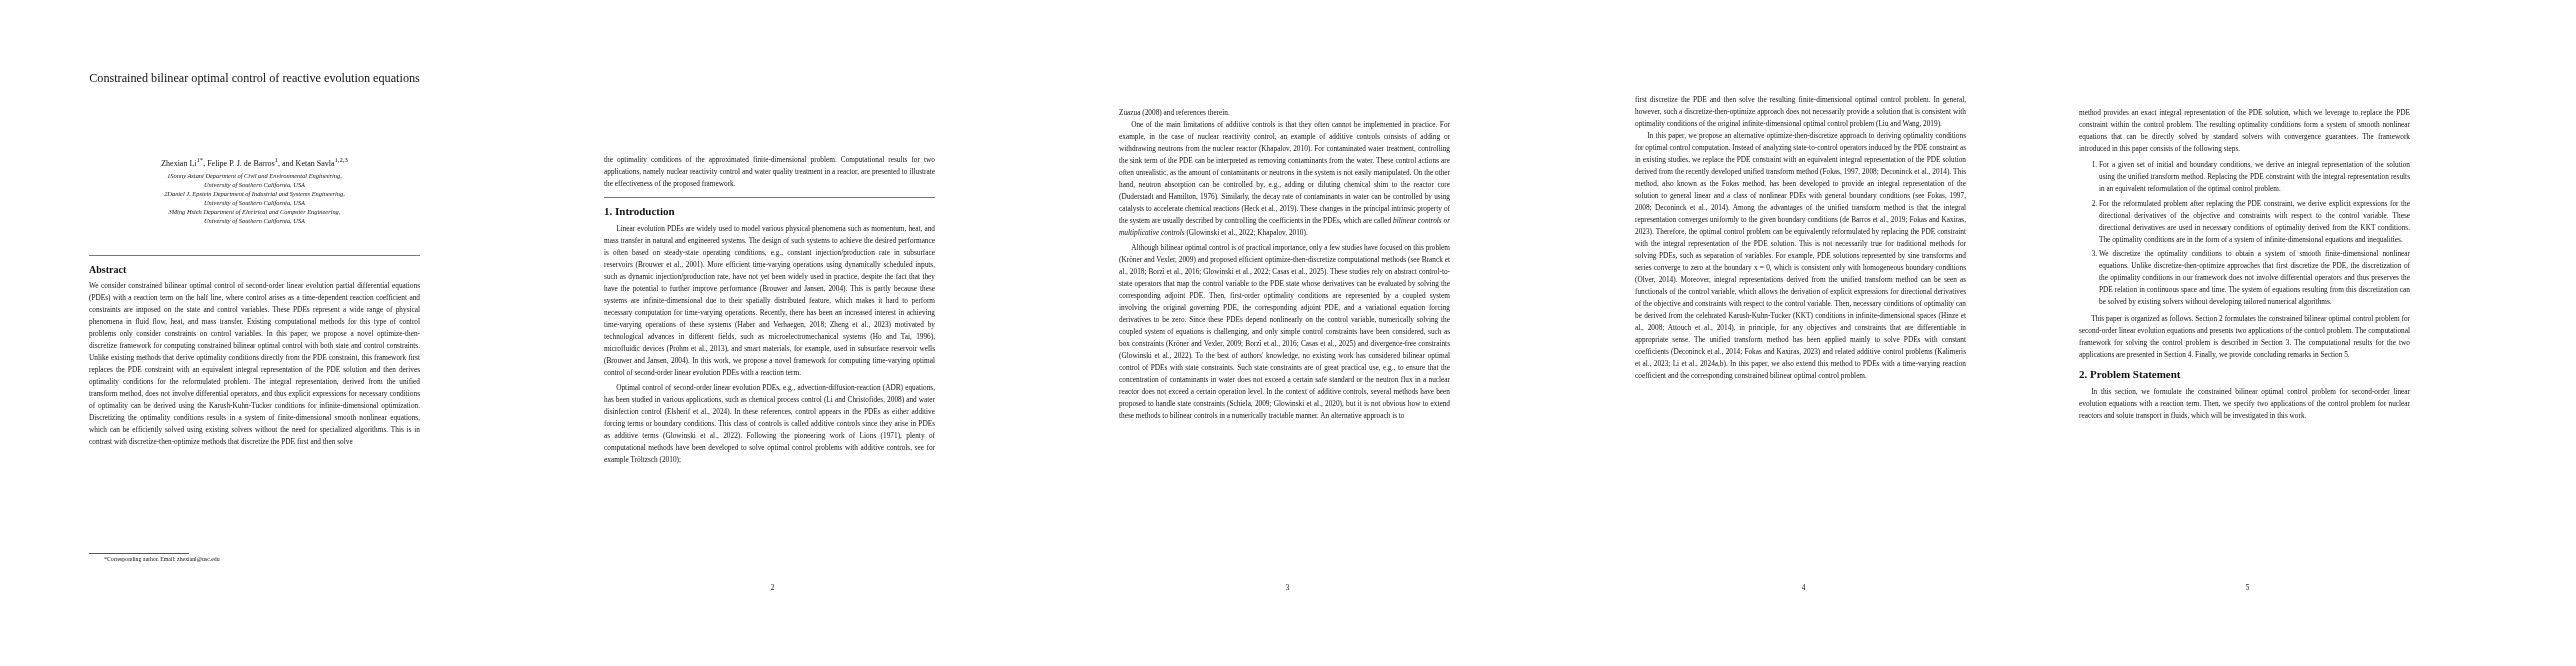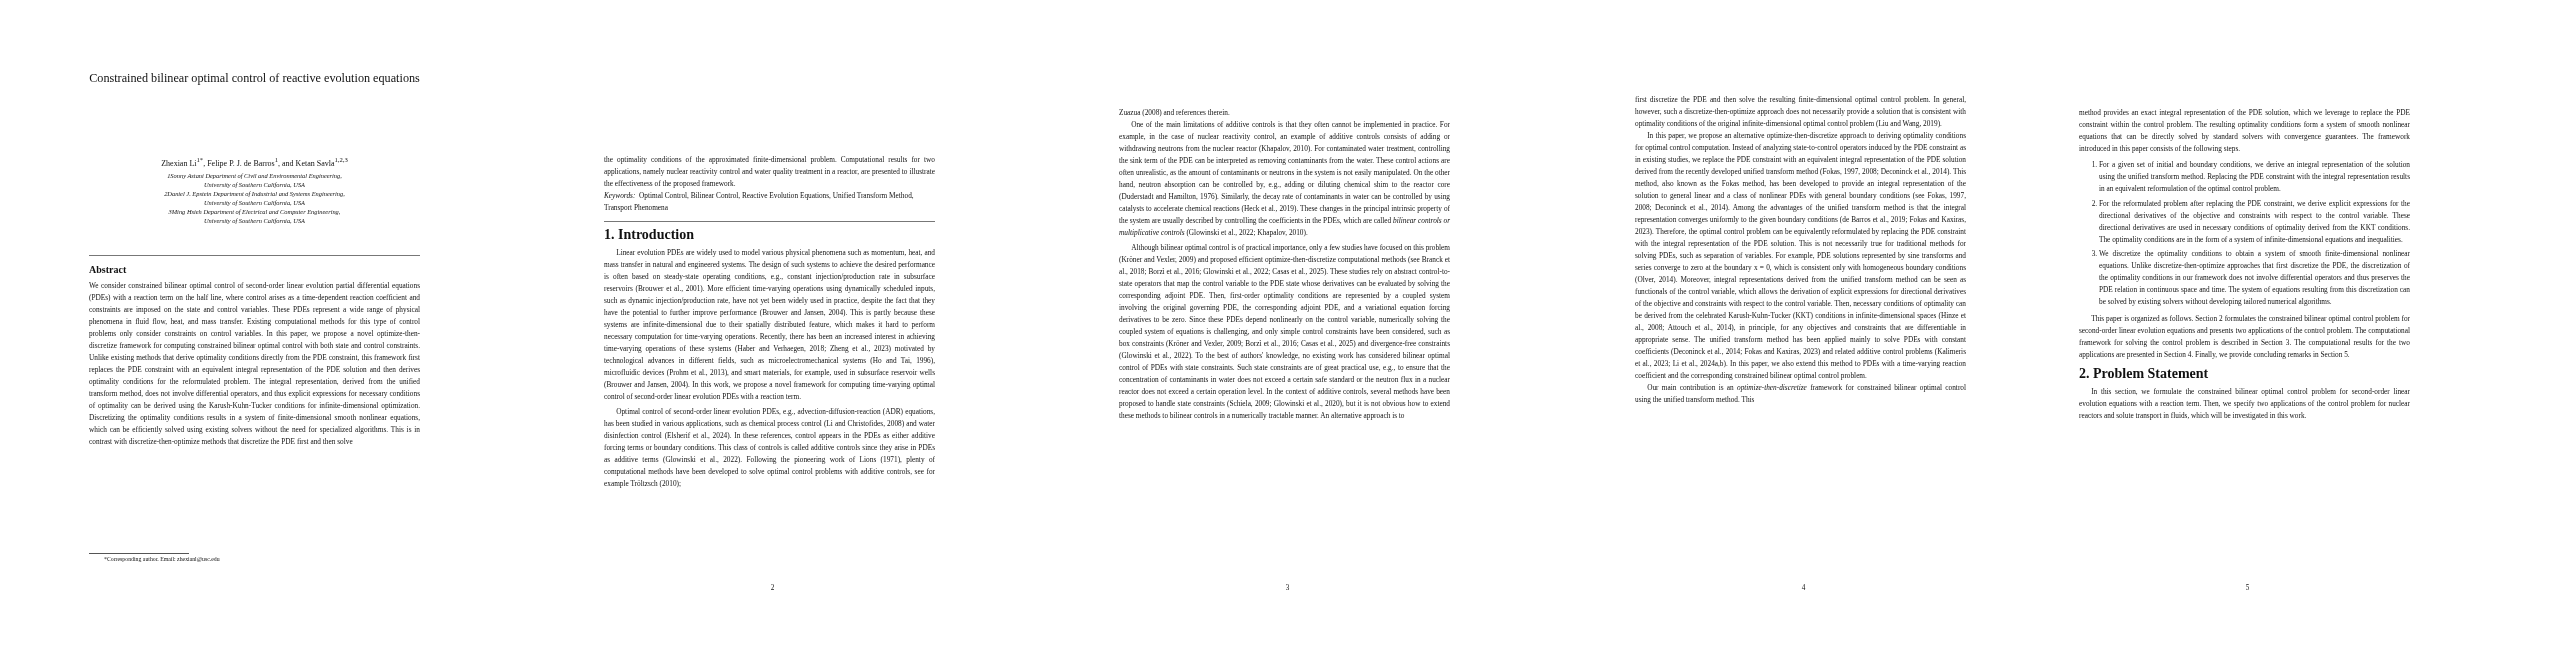--- a/index.html
+++ b/index.html
@@ -12,21 +12,21 @@
   .title { position:absolute; top:71px; left:89px; width:331px; text-align:center; font-size:12.2px; line-height:15px; }
   .authors { position:absolute; top:156px; left:89px; width:331px; text-align:center; font-size:8px; }
   .affils { position:absolute; top:171px; left:89px; width:331px; text-align:center; font-size:6.4px; font-style:italic; line-height:9px; }
   .rule { position:absolute; left:89px; width:331px; height:0.6px; background:#777; }
   .abs-head { position:absolute; top:264px; left:89px; font-size:10px; font-weight:bold; }
   .pagenum { position:absolute; top:584px; left:0; width:515px; text-align:center; font-size:7.2px; }
   .footnote { position:absolute; left:104px; top:556px; font-size:5.8px; }
   .fnrule { position:absolute; left:89px; top:553px; width:100px; height:0.6px; background:#555; }
   .stamp { position:absolute; left:-177px; top:328px; width:378px; transform:rotate(-90deg); transform-origin:center;
            font-family:"Liberation Serif",serif; font-size:14.5px; color:#8a8a8a; white-space:nowrap; text-align:center; letter-spacing:0.3px; }
-  .sec { font-weight:bold; font-size:14px; margin:7.8px 0 5.6px 0; }
+  .sec { font-weight:bold; font-size:11px; margin:7.8px 0 5.6px 0; }
   .kw { margin-top:5.6px; text-align:left; }
   ol { margin:4.4px 0 5.6px 0; padding-left:20px; }
   ol li { margin-bottom:2.2px; }
   em { font-style:italic; }
 </style>
 </head>
 <body>
 
 <div class="stamp">arXiv:2510.15293v1  [physics.comp-ph]  17 Oct 2025</div>
 
@@ -49,21 +49,20 @@
     <p>We consider constrained bilinear optimal control of second-order linear evolution partial differential equations (PDEs) with a reaction term on the half line, where control arises as a time-dependent reaction coefficient and constraints are imposed on the state and control variables. These PDEs represent a wide range of physical phenomena in fluid flow, heat, and mass transfer. Existing computational methods for this type of control problems only consider constraints on control variables. In this paper, we propose a novel optimize-then-discretize framework for computing constrained bilinear optimal control with both state and control constraints. Unlike existing methods that derive optimality conditions directly from the PDE constraint, this framework first replaces the PDE constraint with an equivalent integral representation of the PDE solution and then derives optimality conditions for the reformulated problem. The integral representation, derived from the unified transform method, does not involve differential operators, and thus explicit expressions for necessary conditions of optimality can be derived using the Karush-Kuhn-Tucker conditions for infinite-dimensional optimization. Discretizing the optimality conditions results in a system of finite-dimensional smooth nonlinear equations, which can be efficiently solved using existing solvers without the need for specialized algorithms. This is in contrast with discretize-then-optimize methods that discretize the PDE first and then solve</p>
   </div>
   <div class="fnrule"></div>
   <div class="footnote">*Corresponding author. Email: zhexianl@usc.edu</div>
 
 </div>
 
 <div class="page" style="left:515px;">
   <div class="col" style="top:107px;margin-top:47px;">
     <p>the optimality conditions of the approximated finite-dimensional problem. Computational results for two applications, namely nuclear reactivity control and water quality treatment in a reactor, are presented to illustrate the effectiveness of the proposed framework.</p>
-    <p class="kw"><em>Keywords:</em>&nbsp; <span>Optimal Control, Bilinear Control, Reactive Evolution Equations, Unified Transform Method, Transport Phenomena</span></p>
     <div style="height:0.6px;background:#777;margin:6.7px 0 7.8px 0;"></div>
     <div class="sec">1.  Introduction</div>
     <p class="ind">Linear evolution PDEs are widely used to model various physical phenomena such as momentum, heat, and mass transfer in natural and engineered systems. The design of such systems to achieve the desired performance is often based on steady-state operating conditions, e.g., constant injection/production rate in subsurface reservoirs (Brouwer et al., 2001). More efficient time-varying operations using dynamically scheduled inputs, such as dynamic injection/production rate, have not yet been widely used in practice, despite the fact that they have the potential to further improve performance (Brouwer and Jansen, 2004). This is partly because these systems are infinite-dimensional due to their spatially distributed feature, which makes it hard to perform necessary computation for time-varying operations. Recently, there has been an increased interest in achieving time-varying operations of these systems (Haber and Verhaegen, 2018; Zheng et al., 2023) motivated by technological advances in different fields, such as microelectromechanical systems (Ho and Tai, 1996), microfluidic devices (Prohm et al., 2013), and smart materials, for example, used in subsurface reservoir wells (Brouwer and Jansen, 2004). In this work, we propose a novel framework for computing time-varying optimal control of second-order linear evolution PDEs with a reaction term.</p>
     <p class="ind" style="margin-top:3.3px;">Optimal control of second-order linear evolution PDEs, e.g., advection-diffusion-reaction (ADR) equations, has been studied in various applications, such as chemical process control (Li and Christofides, 2008) and water disinfection control (Elsherif et al., 2024). In these references, control appears in the PDEs as either additive forcing terms or boundary conditions. This class of controls is called additive controls since they arise in PDEs as additive terms (Glowinski et al., 2022). Following the pioneering work of Lions (1971), plenty of computational methods have been developed to solve optimal control problems with additive controls, see for example Tröltzsch (2010);</p>
   </div>
   <div class="pagenum">2</div>
 </div>
 
 <div class="page" style="left:1030px;">
   <div class="col" style="top:107px;">
@@ -71,21 +70,20 @@
     <p class="ind"><span>One of the main limitations of additive controls is that they often cannot be implemented in practice. For example, in the case of nuclear reactivity control, an example of additive controls consists of adding or withdrawing neutrons from the nuclear reactor (Khapalov, 2010). For contaminated water treatment, controlling the sink term of the PDE can be interpreted as removing contaminants from the water. These control actions are often unrealistic, as the amount of contaminants or neutrons in the system is not easily manipulated. On the other hand, neutron absorption can be controlled by, e.g., adding or diluting chemical shim to the reactor core (Duderstadt and Hamilton, 1976). Similarly, the decay rate of contaminants in water can be controlled by using catalysts to accelerate chemical reactions (Heck et al., 2019). These changes in the principal intrinsic property of the system are usually described by controlling the coefficients in the PDEs, which are called </span><em>bilinear controls or multiplicative controls</em><span> (Glowinski et al., 2022; Khapalov, 2010).</span></p>
     <p class="ind" style="margin-top:3.3px;">Although bilinear optimal control is of practical importance, only a few studies have focused on this problem (Kröner and Vexler, 2009) and proposed efficient optimize-then-discretize computational methods (see Branck et al., 2018; Borzì et al., 2016; Glowinski et al., 2022; Casas et al., 2025). These studies rely on abstract control-to-state operators that map the control variable to the PDE state whose derivatives can be evaluated by solving the corresponding adjoint PDE. Then, first-order optimality conditions are represented by a coupled system involving the original governing PDE, the corresponding adjoint PDE, and a variational equation forcing derivatives to be zero. Since these PDEs depend nonlinearly on the control variable, numerically solving the coupled system of equations is challenging, and only simple control constraints have been considered, such as box constraints (Kröner and Vexler, 2009; Borzì et al., 2016; Casas et al., 2025) and divergence-free constraints (Glowinski et al., 2022). To the best of authors' knowledge, no existing work has considered bilinear optimal control of PDEs with state constraints. Such state constraints are of great practical use, e.g., to ensure that the concentration of contaminants in water does not exceed a certain safe standard or the neutron flux in a nuclear reactor does not exceed a certain operation level. In the context of additive controls, several methods have been proposed to handle state constraints (Schiela, 2009; Glowinski et al., 2020), but it is not obvious how to extend these methods to bilinear controls in a numerically tractable manner. An alternative approach is to</p>
   </div>
   <div class="pagenum">3</div>
 </div>
 
 <div class="page" style="left:1546px;">
   <div class="col" style="top:94px;">
     <p>first discretize the PDE and then solve the resulting finite-dimensional optimal control problem. In general, however, such a discretize-then-optimize approach does not necessarily provide a solution that is consistent with optimality conditions of the original infinite-dimensional optimal control problem (Liu and Wang, 2019).</p>
     <p class="ind">In this paper, we propose an alternative optimize-then-discretize approach to deriving optimality conditions for optimal control computation. Instead of analyzing state-to-control operators induced by the PDE constraint as in existing studies, we replace the PDE constraint with an equivalent integral representation of the PDE solution derived from the recently developed unified transform method (Fokas, 1997, 2008; Deconinck et al., 2014). This method, also known as the Fokas method, has been developed to provide an integral representation of the solution to general linear and a class of nonlinear PDEs with general boundary conditions (see Fokas, 1997, 2008; Deconinck et al., 2014). Among the advantages of the unified transform method is that the integral representation converges uniformly to the given boundary conditions (de Barros et al., 2019; Fokas and Kaxiras, 2023). Therefore, the optimal control problem can be equivalently reformulated by replacing the PDE constraint with the integral representation of the PDE solution. This is not necessarily true for traditional methods for solving PDEs, such as separation of variables. For example, PDE solutions represented by sine transforms and series converge to zero at the boundary x = 0, which is consistent only with homogeneous boundary conditions (Olver, 2014). Moreover, integral representations derived from the unified transform method can be seen as functionals of the control variable, which allows the derivation of explicit expressions for directional derivatives of the objective and constraints with respect to the control variable. Then, necessary conditions of optimality can be derived from the celebrated Karush-Kuhn-Tucker (KKT) conditions in infinite-dimensional spaces (Hinze et al., 2008; Attouch et al., 2014), in principle, for any objectives and constraints that are differentiable in appropriate sense. The unified transform method has been applied mainly to solve PDEs with constant coefficients (Deconinck et al., 2014; Fokas and Kaxiras, 2023) and related additive control problems (Kalimeris et al., 2023; Li et al., 2024a,b). In this paper, we also extend this method to PDEs with a time-varying reaction coefficient and the corresponding constrained bilinear optimal control problem.</p>
-    <p class="ind"><span>Our main contribution is an </span><em>optimize-then-discretize</em><span> framework for constrained bilinear optimal control using the unified transform method. This</span></p>
   </div>
   <div class="pagenum">4</div>
 </div>
 
 <div class="page" style="left:1990px;">
   <div class="col" style="top:107px;">
     <p>method provides an exact integral representation of the PDE solution, which we leverage to replace the PDE constraint within the control problem. The resulting optimality conditions form a system of smooth nonlinear equations that can be directly solved by standard solvers with convergence guarantees. The framework introduced in this paper consists of the following steps.</p>
     <ol>
       <li>For a given set of initial and boundary conditions, we derive an integral representation of the solution using the unified transform method. Replacing the PDE constraint with the integral representation results in an equivalent reformulation of the optimal control problem.</li>
       <li>For the reformulated problem after replacing the PDE constraint, we derive explicit expressions for the directional derivatives of the objective and constraints with respect to the control variable. These directional derivatives are used in necessary conditions of optimality derived from the KKT conditions. The optimality conditions are in the form of a system of infinite-dimensional equations and inequalities.</li>

